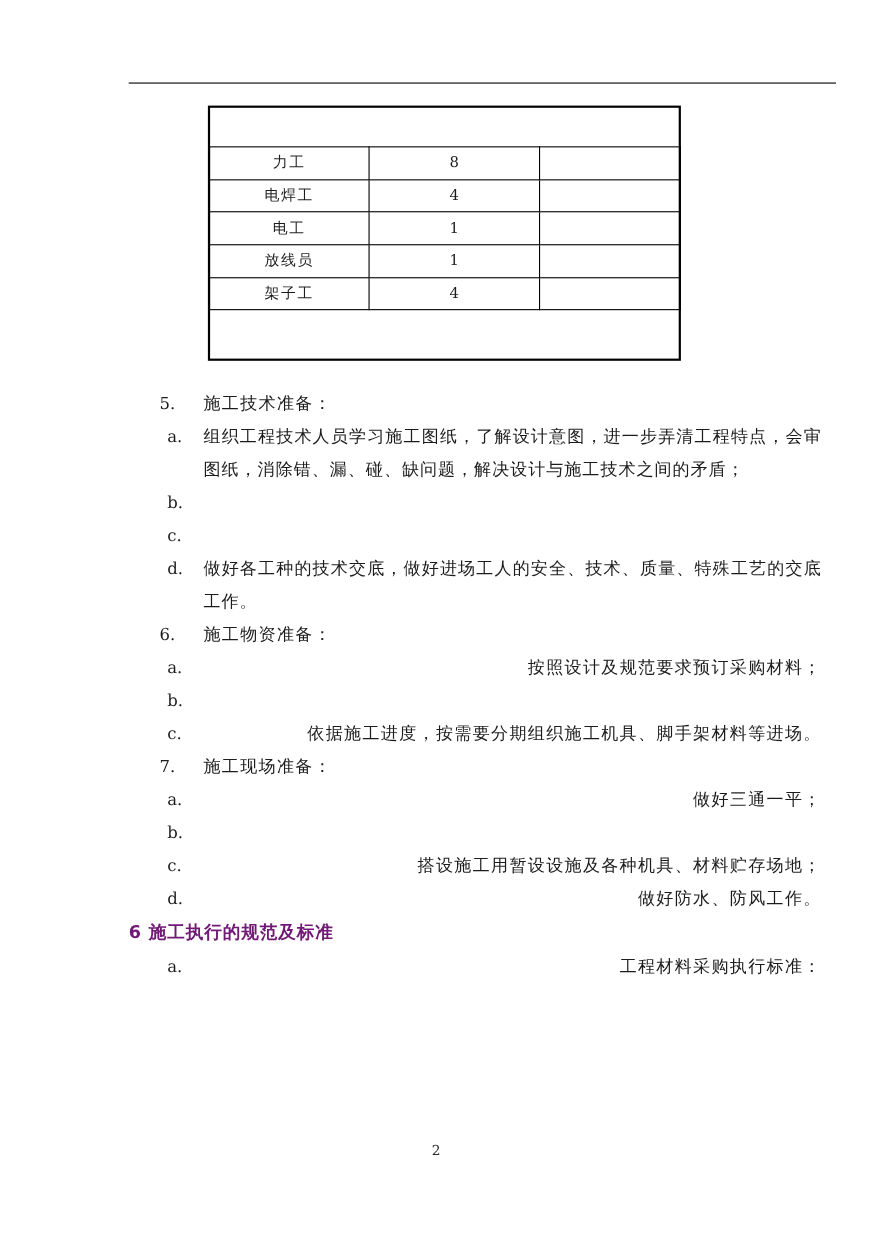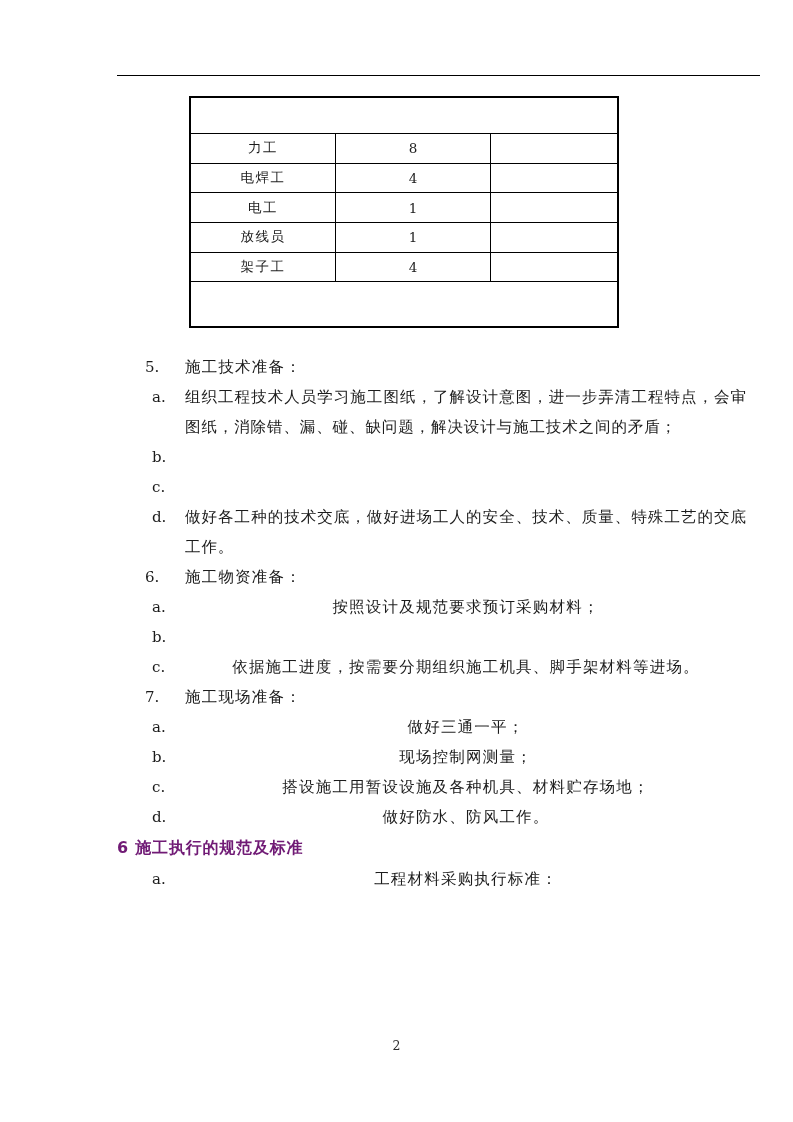--- a/index.html
+++ b/index.html
@@ -140,21 +140,21 @@
     font-size: 15px;
   }
   .alpha-item .body {
     width: 562px;
     letter-spacing: 0.9px;
     text-align: justify;
     text-justify: inter-ideograph;
   }
   .alpha-item.loose .body {
     letter-spacing: 1.2px;
-    text-align: center;
+    text-align: right;
   }
 
   .section-heading {
     position: relative;
     padding-left: 117px;
     font-size: 16px;
     font-weight: bold;
     line-height: 32px;
     letter-spacing: 0.8px;
     color: #701a75;
@@ -254,21 +254,20 @@
         <div class="num-item">
           <span class="marker">7.</span>
           <span class="body">施工现场准备：</span>
         </div>
         <div class="alpha-item loose">
           <span class="marker">a.</span>
           <span class="body">做好三通一平；</span>
         </div>
         <div class="alpha-item loose">
           <span class="marker">b.</span>
-          <span class="body">现场控制网测量；</span>
         </div>
         <div class="alpha-item loose">
           <span class="marker">c.</span>
           <span class="body">搭设施工用暂设设施及各种机具、材料贮存场地；</span>
         </div>
         <div class="alpha-item loose">
           <span class="marker">d.</span>
           <span class="body">做好防水、防风工作。</span>
         </div>
       </div>

